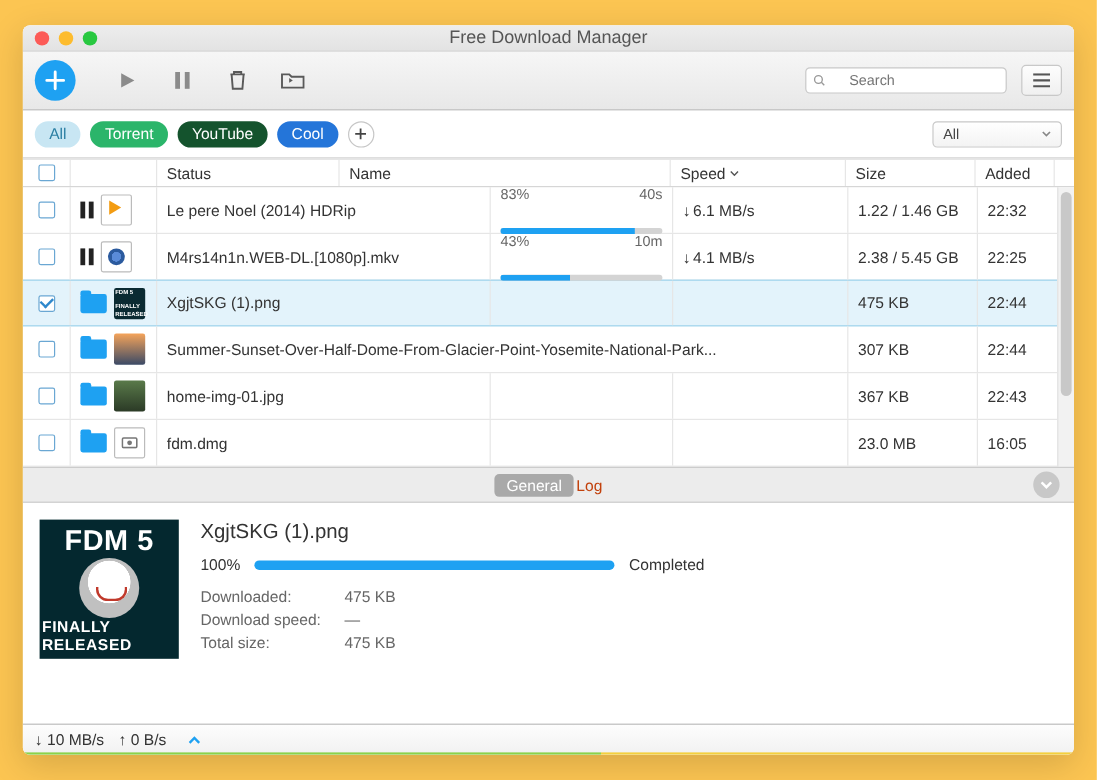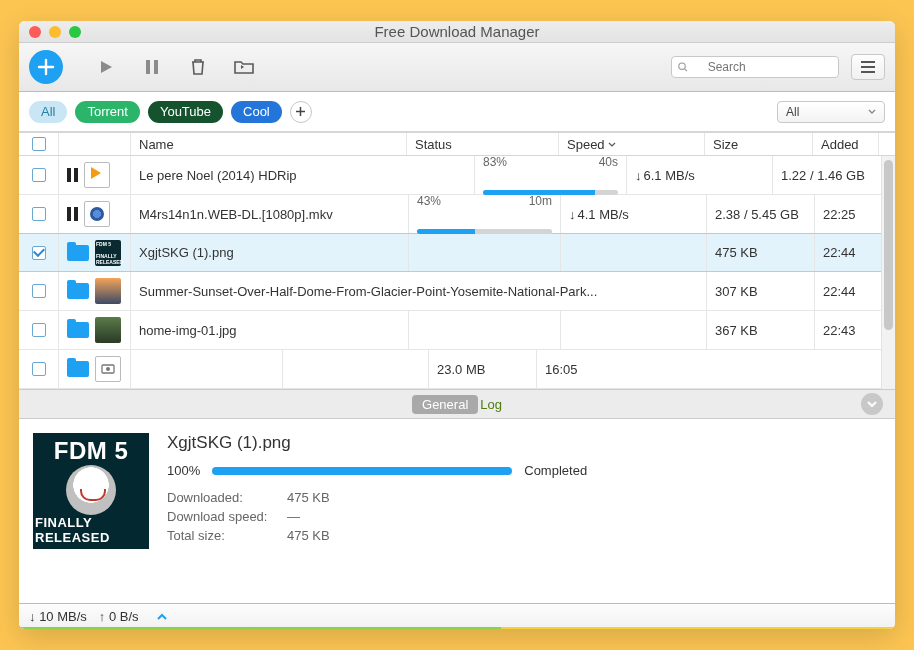--- a/index.html
+++ b/index.html
@@ -112,21 +112,21 @@
 .name { white-space: nowrap; overflow: hidden; text-overflow: ellipsis; }
 .progwrap { display:flex; flex-direction:column; gap:21px; width:100%; }
 .progtop { display:flex; justify-content:space-between; font-size:12px; color:#666; }
 .progbar { height:5px; background:#d4d4d4; border-radius:3px; overflow:hidden; }
 .progbar>div { height:100%; background:#1ea1f2; }
 .darr::before { content:"\2193"; margin-right:2px; }
 .detailhead {
   height: 30px; background:#ececec; border-top:1px solid #ccc; border-bottom:1px solid #ccc;
   display:flex; align-items:center; justify-content:center; gap:2px; position:relative;
 }
-.detailtab { color:#4d7c0f; font-size:13px; }
+.detailtab { color:#c2410c; font-size:13px; }
 .detailtab.active { background:#a9a9a9; color:#fff; padding:2px 10px; border-radius:4px; }
 .collapsebtn { position:absolute; right:12px; width:22px; height:22px; border-radius:50%; background:#c8c8c8; display:flex; align-items:center; justify-content:center; }
 .detailbody { display:flex; padding:14px 14px 8px 14px; gap:18px; }
 .bigthumb { width:116px; height:116px; background:#04282f; color:#fff; font-weight:800; display:flex; flex-direction:column; justify-content:space-between; align-items:center; padding:4px 2px; font-family: Impact, sans-serif; letter-spacing:.5px; }
 .bigthumb .top { font-size:24px; }
 .bigthumb .bot { font-size:13px; }
 .bigthumb .cat { width: 50px; height: 50px; border-radius:50%; background: radial-gradient(circle at 50% 40%, #fff 45%, #c0c0c0 46%); position:relative; }
 .bigthumb .cat::after { content:""; position:absolute; left:14px; top:24px; width:22px; height:10px; border:2px solid #c0392b; border-bottom:none; border-radius:10px 10px 0 0; transform: rotate(180deg); }
 .detailinfo { flex:1; }
 .detailinfo h3 { font-size:17px; font-weight:400; margin-bottom:10px; }
@@ -223,22 +223,22 @@
           <path d="M1 1l3 3 3-3" fill="none" stroke="#888" stroke-width="1.4"></path>
         </svg>
     </div>
   </div>
 
   <div class="tablehead">
     <div class="th c-cb">
         <div class="cb"></div>
       </div>
     <div class="th c-icons"></div>
+    <div class="th c-status">Status</div>
     <div class="th c-name">Name</div>
-    <div class="th c-status">Status</div>
     <div class="th c-speed">
       <span>Speed</span>&nbsp;
       <svg width="8" height="5" viewBox="0 0 8 5">
           <path d="M1 1l3 3 3-3" fill="none" stroke="#555" stroke-width="1.2"></path>
         </svg>
     </div>
     <div class="th c-size">Size</div>
     <div class="th c-added">Added</div>
     <div class="th c-sbar" style="border:none"></div>
   </div>
@@ -270,20 +270,23 @@
                 <div style="width:83%"></div>
               </div>
         </div>
           </div>
         <div class="td c-speed">
             <span class="darr">6.1 MB/s</span>
           </div>
         <div class="td c-size">
             <span>1.22 / 1.46 GB</span>
           </div>
+        <div class="td c-added">
+            <span>22:32</span>
+          </div>
       </div>
 
       <div class="row">
         <div class="td c-cb">
             <div class="cb"></div>
           </div>
         <div class="td c-icons">
           <div class="pauseicon">
               <span></span>
               <span></span>
@@ -387,20 +390,23 @@
           </div>
         <div class="td c-icons">
           <div class="foldericon"></div>
           <div class="thumb dmg">
             <svg width="14" height="10" viewBox="0 0 14 10">
                 <rect x="1" y="1" width="12" height="8" rx="1" fill="none" stroke="#777" stroke-width="1.3"></rect>
                 <circle cx="7" cy="5" r="2" fill="#777"></circle>
               </svg>
           </div>
         </div>
+        <div class="td c-name">
+            <span class="name">fdm.dmg</span>
+          </div>
         <div class="td c-status"></div>
         <div class="td c-speed"></div>
         <div class="td c-size">
             <span>23.0 MB</span>
           </div>
         <div class="td c-added">
             <span>16:05</span>
           </div>
       </div>
 

